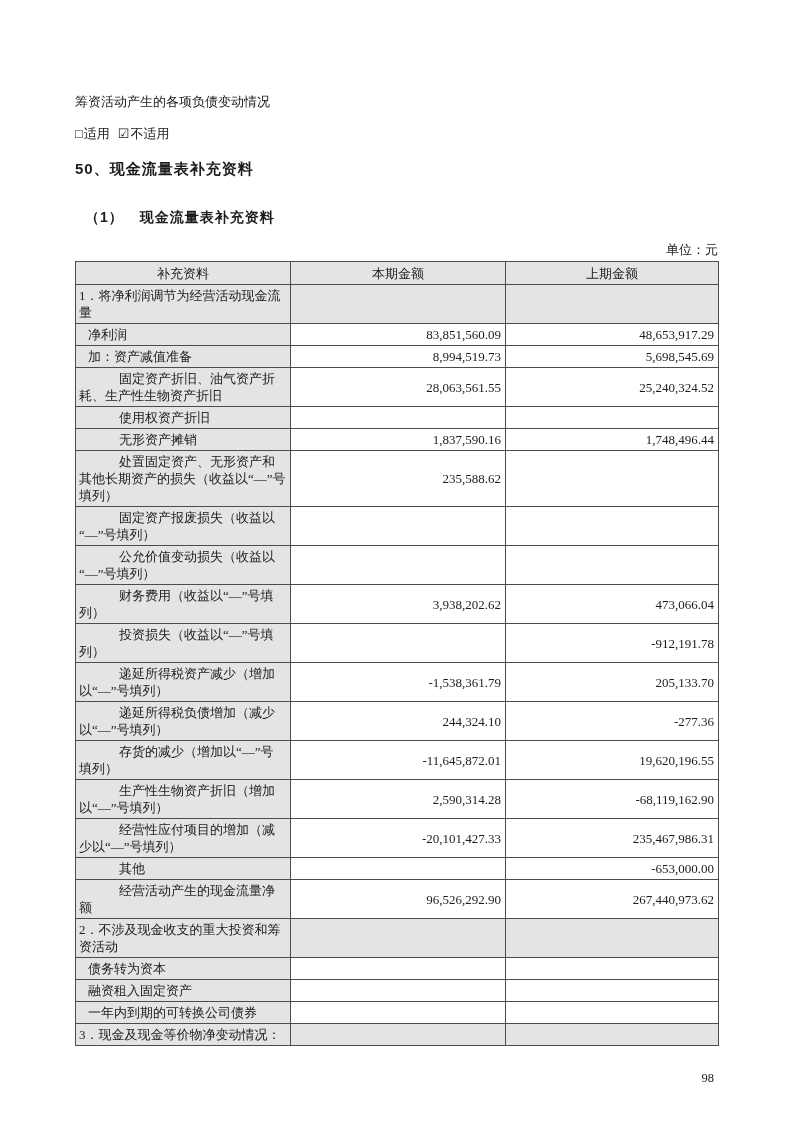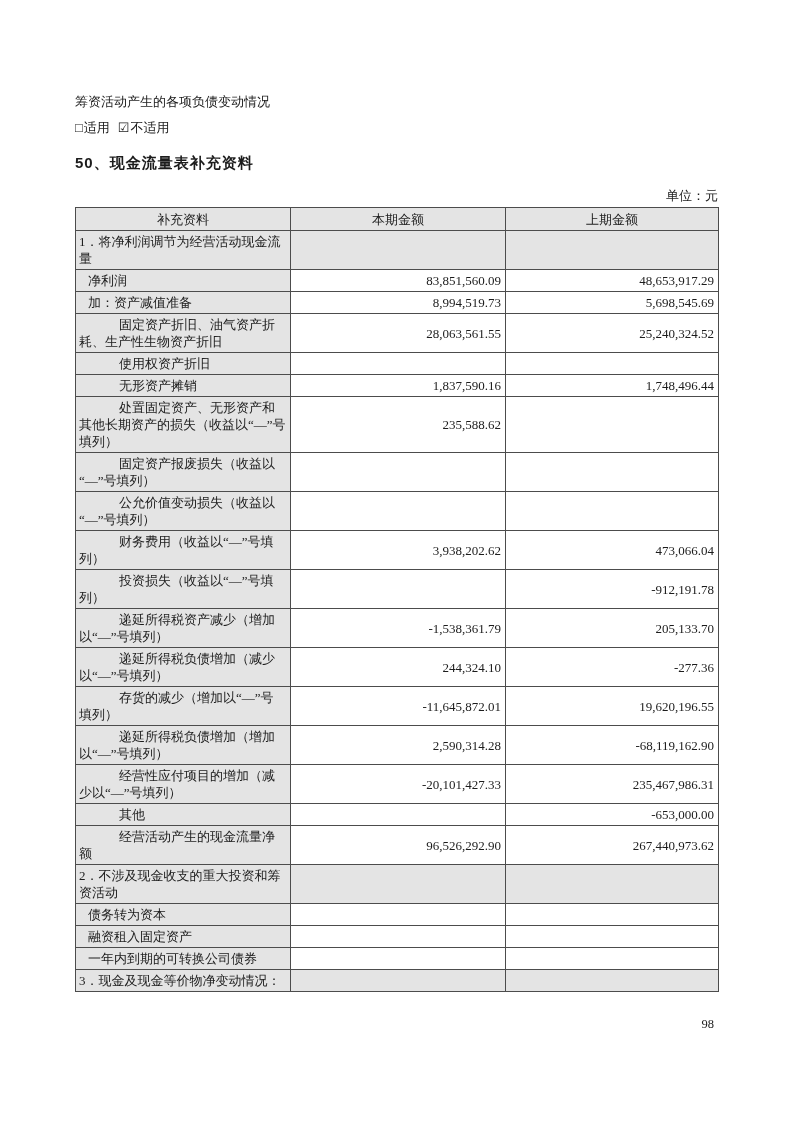--- a/index.html
+++ b/index.html
@@ -20,21 +20,21 @@
   .content{
     position:absolute;
     left:75px;top:0;
     width:643px;
   }
   .intro{
     margin-top:93px;
     font-size:13px;line-height:18px;
   }
   .applicability{
-    margin-top:8px;
+    margin-top:14px;
     font-size:13px;line-height:18px;
   }
   .applicability .cb{margin-right:1px;font-size:13px;}
   .applicability .second{margin-left:8px;}
   h1.heading{
     margin-top:16px;
     font-family:"Liberation Sans","DejaVu Sans",sans-serif;
     font-size:15px;line-height:20px;
     font-weight:bold;
     letter-spacing:1px;
@@ -101,20 +101,23 @@
   <div class="content">
 
     <div class="intro">筹资活动产生的各项负债变动情况</div>
 
     <div class="applicability">
       <span class="cb">□</span><span>适用</span><span class="cb second">☑</span><span>不适用</span>
     </div>
 
     <h1 class="heading">50、现金流量表补充资料</h1>
 
+    <h2 class="subheading">
+      <span class="sub-num">（1）</span><span>现金流量表补充资料</span>
+    </h2>
 
     <div class="unit">单位：元</div>
 
     <table class="supp">
       <colgroup>
         <col style="width:215px">
         <col style="width:215px">
         <col style="width:213px">
       </colgroup>
       <thead>
@@ -189,21 +192,21 @@
             <td class="label">递延所得税负债增加（减少以“—”号填列）</td>
             <td class="num">244,324.10</td>
             <td class="num">-277.36</td>
           </tr>
           <tr class="row-deep">
             <td class="label">存货的减少（增加以“—”号填列）</td>
             <td class="num">-11,645,872.01</td>
             <td class="num">19,620,196.55</td>
           </tr>
           <tr class="row-deep">
-            <td class="label">递延所得税负债增加（增加以“—”号填列）</td>
+            <td class="label">生产性生物资产折旧（增加以“—”号填列）</td>
             <td class="num">2,590,314.28</td>
             <td class="num">-68,119,162.90</td>
           </tr>
           <tr class="row-deep">
             <td class="label">经营性应付项目的增加（减少以“—”号填列）</td>
             <td class="num">-20,101,427.33</td>
             <td class="num">235,467,986.31</td>
           </tr>
           <tr class="row-deep">
             <td class="label">其他</td>

